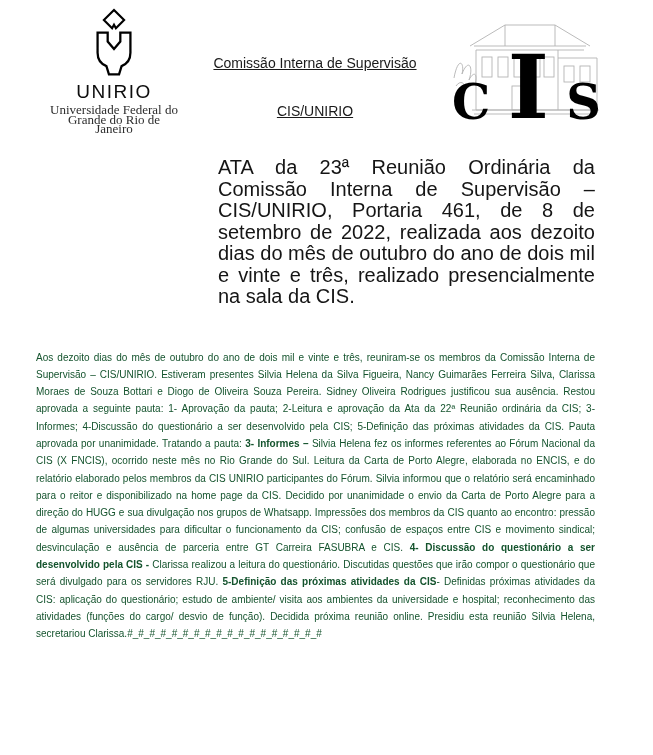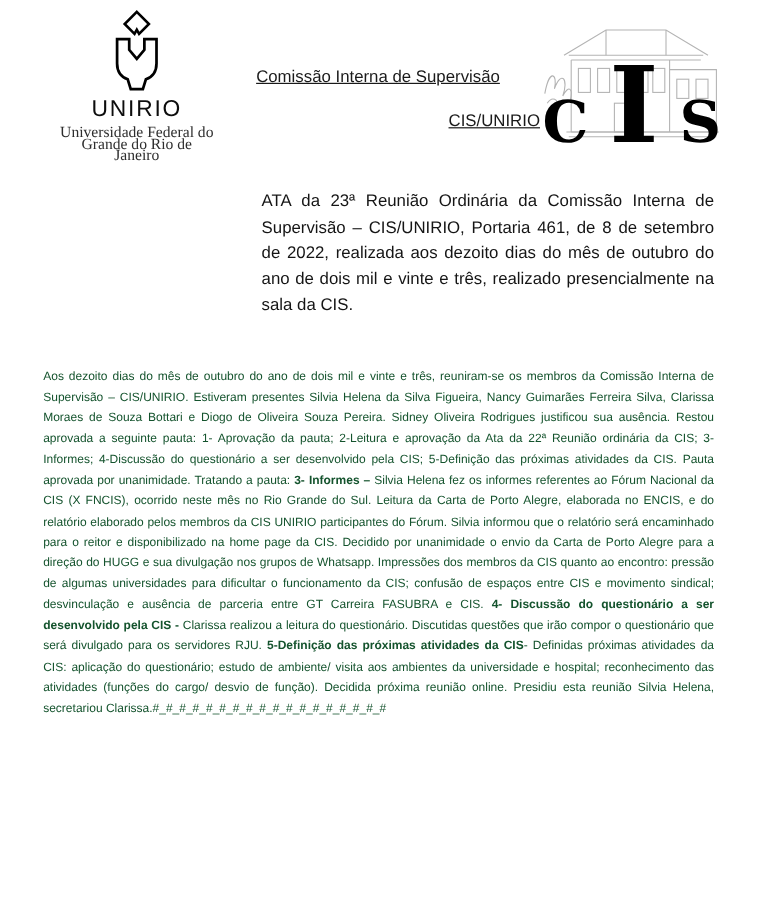--- a/index.html
+++ b/index.html
@@ -15,35 +15,35 @@
   
   .header { display:flex; padding:8px 50px 0 48px; height:130px; box-sizing:border-box; }
   .unirio-logo { width:132px; text-align:center; flex:0 0 auto; }
   .unirio-emblem { display:block; margin:0 auto; }
   .unirio-word {
     font-family:Liberation Sans, sans-serif;
     font-size:19px; letter-spacing:1.5px; color:#0d0d0d; margin-top:1px;
   }
   .unirio-sub { font-size:13px; line-height:9.5px; color:#2d2d2d; margin-top:2px;font-family:Liberation Serif, serif; }
   .header-center { flex:1 1 auto; text-align:center; padding-top:47px; font-size:14px; color:#1a1a1a;text-decoration:underline; }
-  .header-center .line2 { margin-top:21px;text-align:right; }
+  .header-center .line2 { margin-top:32px; }
   .cis-logo { position:relative; width:153px; height:101px; margin-top:8px; flex:0 0 auto; }
   .cis-sketch { position:absolute; inset:0; }
   .cis-letters {
     position:absolute; left:2px; right:2px; bottom:-4px;
     display:flex; align-items:flex-end; justify-content:space-between;
     font-family:"DejaVu Serif", serif; font-weight:700; color:#000;
   }
   .cis-letter-c, .cis-letter-s { font-size:48px; line-height:0.74; }
   .cis-letter-i { font-size:88px; line-height:0.76; }
   
   .ata {
     margin:27px 58px 0 218px;
     text-align:justify;
-    font-size:14px; line-height:21.5px; color:#151515;
+    font-size:20px; line-height:21.5px; color:#151515;
   }
   
   .body-text {
     margin:41px 58px 0 36px;
     text-align:justify;
     font-size:10px; line-height:17.3px; color:#14532d;
   }
   .body-text b { font-weight:700; }
 </style>
 </head>

